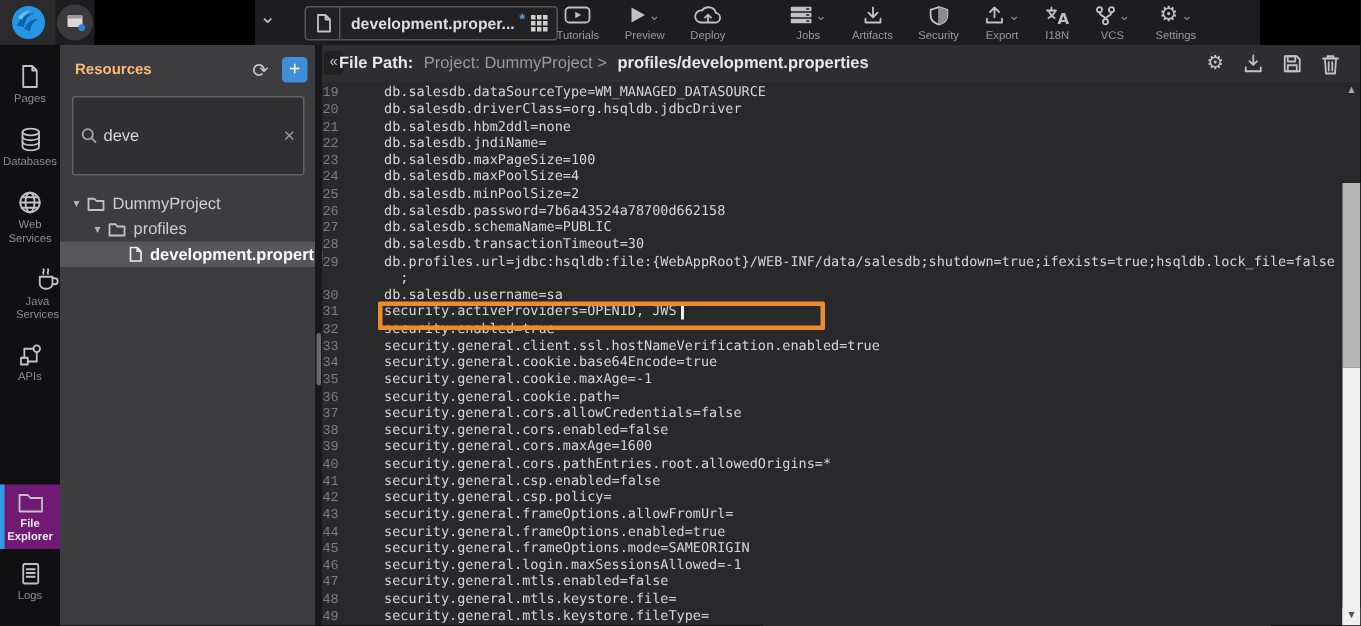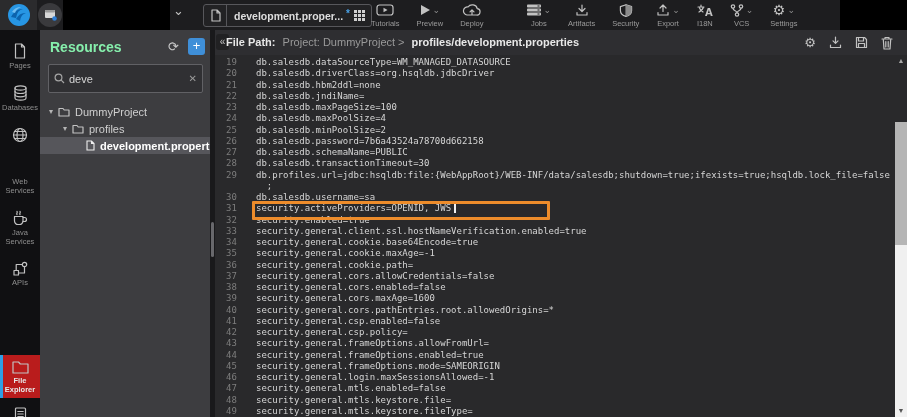--- a/index.html
+++ b/index.html
@@ -23,52 +23,52 @@
   .titem .irow{display:flex;align-items:center;height:14px;gap:2px;}
   .titem .tlabel{font-size:7.5px;color:#9b9b9b;margin-top:2px;white-space:nowrap;}
   .titem .chev{color:#8f8f8f;font-size:9px;line-height:6px;}
   .gap-before{margin-left:26px;}
   svg.ic{stroke:#c2c2c2;fill:none;stroke-width:1.2;stroke-linecap:round;stroke-linejoin:round;}
   .glyph{color:#c2c2c2;}
   
   .sidebar{position:absolute;left:0;top:30px;width:40px;height:387px;background:#101012;display:flex;flex-direction:column;align-items:center;}
   .sitem{position:relative;width:40px;padding:5px 0 4px 0;display:flex;flex-direction:column;align-items:center;cursor:pointer;}
   .sitem .slabel{font-size:7.5px;color:#8f8f8f;text-align:center;line-height:1.2;margin-top:2px;}
-  .sitem.active{background:#b91c1c;}
+  .sitem.active{background:#701a75;}
   .sitem.active .slabel{color:#e8e8e8;font-weight:bold;}
   .sitem.active::before{content:"";position:absolute;left:0;top:0;bottom:0;width:3px;background:#2f9fe5;}
   
   .panel{position:absolute;left:40px;top:30px;width:175px;height:387px;background:#3d3d40;}
   .panel-track{position:absolute;right:0;top:0;width:5px;height:387px;background:#19191b;}
   .panel-thumb{position:absolute;right:1px;top:192px;width:3px;height:35px;background:#68686c;border-radius:2px;}
   .phead{display:flex;align-items:center;padding:8px 10px 0 10px;}
-  .ptitle{color:#86efac;font-size:14px;font-weight:bold;flex:1;}
+  .ptitle{color:#fdba74;font-size:10px;font-weight:bold;flex:1;}
   .refresh-btn{color:#c9c9c9;font-size:13px;margin-right:9px;cursor:pointer;}
   .add-btn{width:17px;height:17px;background:#3f8fd8;border-radius:3px;color:#fff;font-size:13px;line-height:16px;text-align:center;cursor:pointer;}
-  .searchbox{margin:9px 12px 0 8px;height:19px;background:#303033;border:1px solid #616165;border-radius:2px;display:flex;align-items:center;padding:4px 5px;}
+  .searchbox{margin:9px 12px 0 8px;height:19px;background:#303033;border:1px solid #616165;border-radius:2px;display:flex;align-items:center;padding:16px 5px;}
   .searchbox input{flex:1;background:transparent;border:none;outline:none;color:#d6d6d6;font-size:11px;font-family:"Liberation Sans",sans-serif;padding:0 4px;min-width:0;}
   .clear-x{color:#9a9a9a;font-size:10px;cursor:pointer;}
   .tree{margin-top:10px;}
   .trow{height:17px;display:flex;align-items:center;font-size:11px;color:#cfcfcf;cursor:pointer;white-space:nowrap;}
   .trow .tchev{font-size:8px;color:#b5b5b5;width:10px;text-align:center;}
   .trow.sel{background:#56565b;color:#fff;font-weight:bold;width:170px;}
   .ind0{padding-left:6px;} .ind1{padding-left:20px;} .ind2{padding-left:44px;}
   .tico{margin:0 5px 0 2px;display:flex;align-items:center;}
   
   .ehead{position:absolute;left:215px;top:30px;width:692px;height:25px;background:#2e2e31;}
   .collapse-btn{position:absolute;left:1px;top:4px;width:13px;height:16px;background:#212123;border-radius:3px;color:#c5c5c5;font-size:10px;line-height:15px;text-align:center;cursor:pointer;}
   .epath{position:absolute;left:11px;top:0;line-height:25px;font-size:11px;white-space:nowrap;}
   .epath .b{color:#e8e8e8;font-weight:bold;}
   .epath .g{color:#9a9a9a;padding:0 4px;}
   .eicons{position:absolute;right:14px;top:0;height:25px;display:flex;align-items:center;gap:13px;}
   .eicons .eic{cursor:pointer;display:flex;align-items:center;}
   .gear{color:#c2c2c2;font-size:13px;line-height:13px;}
   .code{position:absolute;left:215px;top:55px;width:680px;height:362px;background:#29292b;overflow:hidden;padding-top:2px;box-sizing:border-box;}
   .crow{position:relative;height:11.25px;line-height:11.25px;white-space:pre;font-family:"DejaVu Sans Mono",monospace;font-size:9px;}
-  .lnum{display:inline-block;width:33px;text-align:center;color:#7d7d7d;}
+  .lnum{display:inline-block;width:33px;text-align:left;color:#7d7d7d;font-family:Liberation Mono, monospace;}
   .ltxt{margin-left:8px;color:#d6d6d6;font-weight:normal;}
   .hlbox{position:absolute;left:37px;top:-2.5px;width:292px;height:13px;border:3px solid #ED8C2B;border-radius:1px;pointer-events:none;z-index:3;}
   .caret{position:absolute;left:239px;top:1px;width:1.5px;height:9px;background:#f0f0f0;z-index:4;}
   
   .vscroll{position:absolute;left:895px;top:55px;width:12px;height:362px;background:#29292b;cursor:pointer;}
   .vs-up{position:absolute;top:0;left:0;width:12px;height:12px;color:#a8a8a8;font-size:7px;text-align:center;line-height:12px;}
   .vs-thumb{position:absolute;top:67px;left:0;width:12px;height:123px;background:#b5b5b5;}
   .vs-light{position:absolute;top:190px;left:0;width:12px;height:172px;background:#f0f0f0;}
   .vs-down{position:absolute;top:350px;left:0;width:12px;height:12px;background:#f0f0f0;color:#555;font-size:7px;text-align:center;line-height:12px;}
 </style>
@@ -226,29 +226,29 @@
       <span class="slabel">Pages</span>
     </div>
     <div class="sitem" style="margin-top:6px;">
       <svg class="ic" width="15" height="16" viewBox="0 0 15 16">
           <ellipse cx="7.5" cy="3" rx="5.5" ry="2.2"></ellipse>
           <path d="M2,3 V13 c0,1.2 2.5,2.2 5.5,2.2 s5.5,-1 5.5,-2.2 V3"></path>
           <path d="M2,6.3 c0,1.2 2.5,2.2 5.5,2.2 s5.5,-1 5.5,-2.2 M2,9.6 c0,1.2 2.5,2.2 5.5,2.2 s5.5,-1 5.5,-2.2"></path>
         </svg>
       <span class="slabel">Databases</span>
     </div>
-    <div class="sitem" style="margin-top:6px;gap:32px;">
+    <div class="sitem" style="margin-top:6px;">
       <svg class="ic" width="16" height="16" viewBox="0 0 16 16">
           <circle cx="8" cy="8" r="6.5"></circle>
           <ellipse cx="8" cy="8" rx="3" ry="6.5"></ellipse>
           <path d="M1.5,8 h13 M2.5,4.5 h11 M2.5,11.5 h11"></path>
         </svg>
       <span class="slabel" style="width:30px;">Web Services</span>
     </div>
-    <div class="sitem" style="margin-top:6px;">
+    <div class="sitem" style="margin-top:6px;align-items:flex-end;">
       <svg class="ic" width="16" height="16" viewBox="0 0 16 16">
           <path d="M5,1.5 c1,1 -1,2 0,3 M8,1.5 c1,1 -1,2 0,3"></path>
           <path d="M2.5,6.5 h8.5 v4.5 a3.5,3.5 0 0 1 -3.5,3.5 h-1.5 a3.5,3.5 0 0 1 -3.5,-3.5 z"></path>
           <path d="M11,7.5 h1.5 a2,2 0 0 1 0,4 h-1.5"></path>
         </svg>
       <span class="slabel" style="width:30px;">Java Services</span>
     </div>
     <div class="sitem" style="margin-top:6px;">
       <svg class="ic" width="15" height="15" viewBox="0 0 15 15">
           <rect x="1" y="9.5" width="4.5" height="4.5"></rect>

